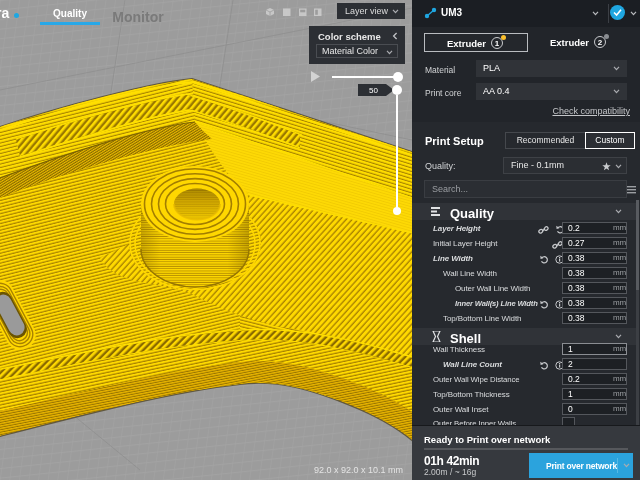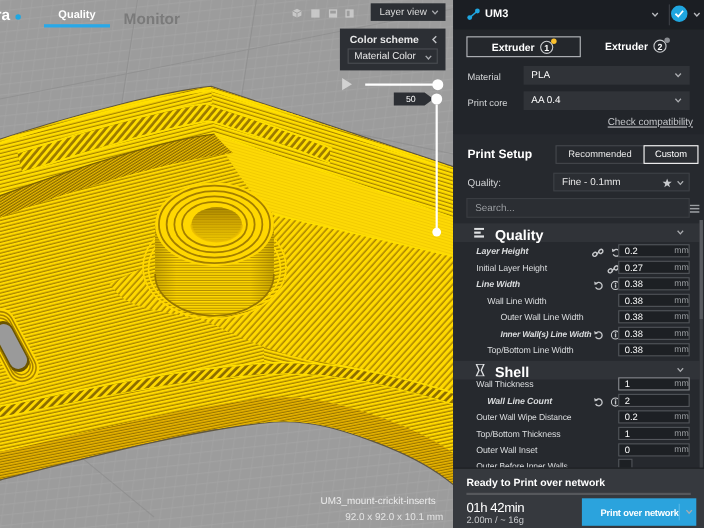--- a/index.html
+++ b/index.html
@@ -75,21 +75,21 @@
 .srow .lab { position:absolute; top:1px; }
 .srow.it .lab { font-style:italic; font-weight:bold; }
 .srow .vbox { position:absolute; left:150px; top:-1.5px; width:65px; height:12px; border:1px solid #54575c;
   background:#1d2024; color:#fff; padding-left:5px; line-height:11px; font-style:normal; font-weight:normal; font-size:8.5px; letter-spacing:0;}
 .srow .unit { position:absolute; left:201px; top:0px; color:#9b9ea2; font-style:normal; font-weight:normal;}
 .srow .ics { position:absolute; top:0px; color:#c6c8cb; font-size:9px; font-style:normal;}
 
 #botbar { left:0; top:425px; width:228px; height:55px; background:#36393e; border-top:1px solid #17191c;}
 #botbar .ready { position:absolute; left:12px; top:8px; color:#fff; font-weight:bold; font-size:9.5px; }
 #botbar .track { position:absolute; left:12px; top:22px; width:204px; height:2px; background:#56585c; }
-#botbar .time { position:absolute; left:12px; top:28px; color:#fff; font-weight:normal; font-size:12px; letter-spacing:-0.4px; }
+#botbar .time { position:absolute; left:12px; top:28px; color:#fff; font-weight:bold; font-size:12px; letter-spacing:-0.4px; }
 #botbar .amt { position:absolute; left:12px; top:41px; color:#c8cacc; font-size:8.5px; }
 #btnprint { position:absolute; left:117px; top:27px; width:104px; height:25px; background:#2ba3dd; }
 #btnprint .t { position:absolute; left:0; top:8px; width:88px; text-align:right; color:#fff; font-weight:bold; font-size:8.5px; letter-spacing:-0.2px;}
 #btnprint .sep { position:absolute; left:88px; top:5px; width:1px; height:15px; background:#56b9e6; }
 #btnprint .chev { position:absolute; left:94px; top:10px; }
 
 #scrollbar { left:636px; top:200px; width:3px; height:225px; background:#3c3f44; }
 #scrollthumb { left:636px; top:200px; width:3px; height:90px; background:#585b60; }
 </style>
 </head>
@@ -297,21 +297,20 @@
           <svg width="6" height="8" viewBox="0 0 6 8" style="display:block">
             <path d="M4.6,1 L1.6,4 L4.6,7" stroke="#c0c2c5" stroke-width="1.3" fill="none"></path>
           </svg>
         </div>
       <div class="dd">Material Color<span class="chev">
             <svg width="7" height="5" viewBox="0 0 7 5" style="display:block">
               <path d="M1,0.8 L3.5,3.6 L6,0.8" stroke="#aaacb0" stroke-width="1.2" fill="none"></path>
             </svg>
           </span></div>
     </div>
-    <div id="fname1" class="abs">UM3_mount-crickit-inserts</div>
     <div id="fname2" class="abs">92.0 x 92.0 x 10.1 mm</div>
   </div>
 
   <div id="panel" class="abs">
     <div id="phead" class="abs">
       <svg class="abs" style="left:12px;top:6px" width="14" height="14">
           <circle cx="3" cy="10" r="2.2" fill="#1fa6e0"></circle>
           <circle cx="10" cy="4" r="2.2" fill="#1fa6e0"></circle>
           <line x1="3" y1="10" x2="10" y2="4" stroke="#1fa6e0" stroke-width="1.4"></line>
         </svg>

